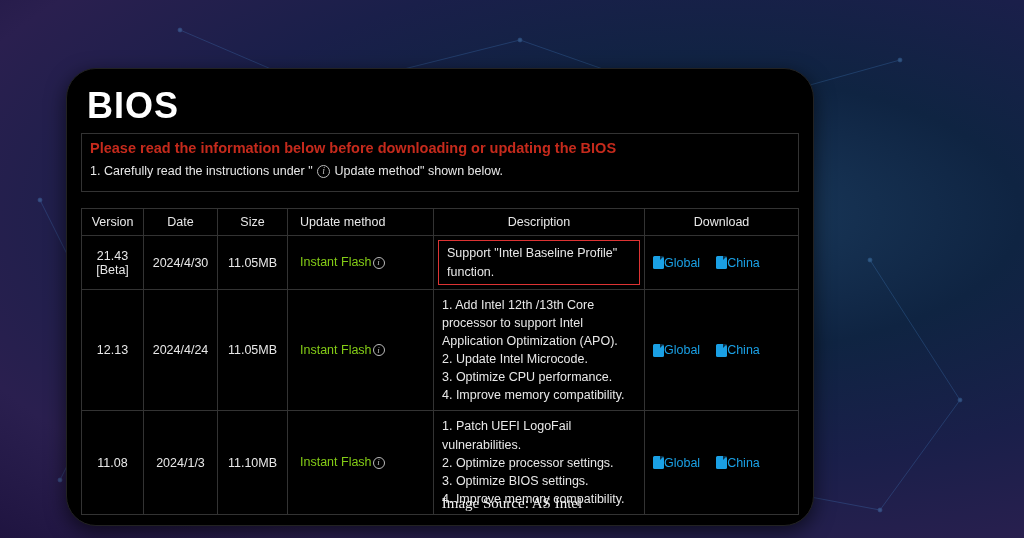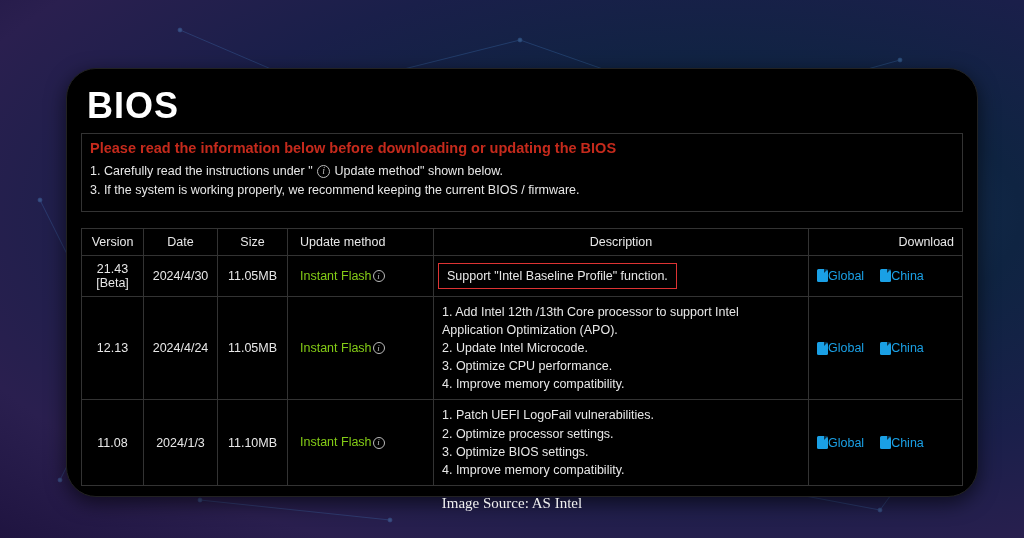--- a/index.html
+++ b/index.html
@@ -14,21 +14,21 @@
     .bg-network {
       position: absolute;
       inset: 0;
       opacity: 0.35;
       pointer-events: none;
     }
     .panel {
       position: absolute;
       left: 66px;
       top: 68px;
-      width: 912px;
+      width: 748px;
       background: #000;
       border-radius: 30px;
       border: 1px solid #222;
       padding: 14px 14px 10px 14px;
       box-shadow: 0 6px 20px rgba(0,0,0,0.6);
     }
     .page-title {
       color: #fff;
       font-size: 36px;
       font-weight: bold;
@@ -76,21 +76,21 @@
       color: #e8e8e8;
       font-size: 12.5px;
       vertical-align: middle;
     }
     th { text-align: center; font-weight: normal; background: #000; }
     .col-ver { width: 62px; text-align: center; }
     .col-date { width: 74px; text-align: center; }
     .col-size { width: 70px; text-align: center; }
     .col-method { width: 146px; text-align: left; padding-left: 12px; }
     .col-desc { }
-    .col-dl { width: 154px; text-align: right; }
+    .col-dl { width: 154px; text-align: center; }
     .link-blue { color: #84cc16; cursor: pointer; }
     .info-circle.small { width: 12px; height: 12px; font-size: 9px; border-width: 1.2px; }
     .dl-cell { display: flex; gap: 16px; align-items: center; }
     .dl-link { display: inline-flex; align-items: center; gap: 0; color: #1aa0e5; cursor: pointer; }
     .file-icon {
       display: inline-block;
       width: 11px;
       height: 13px;
       background: #1aa0e5;
       border-radius: 1.5px 3px 1.5px 1.5px;
@@ -157,21 +157,20 @@
   <h1 class="page-title">BIOS</h1>
 
   <div class="warn-box">
     <div class="warn-title">Please read the information below before downloading or updating the BIOS</div>
     <div class="warn-lines">
       <div class="warn-line">
         <span>1. Carefully read the instructions under " </span>
         <span class="info-circle">i</span>
         <span> Update method" shown below.</span>
       </div>
-      <div class="warn-line">3. If the system is working properly, we recommend keeping the current BIOS / firmware.</div>
     </div>
   </div>
 
   <table>
     <thead>
       <tr>
         <th class="col-ver">Version</th>
         <th class="col-date">Date</th>
         <th class="col-size">Size</th>
         <th class="col-method">Update method</th>

